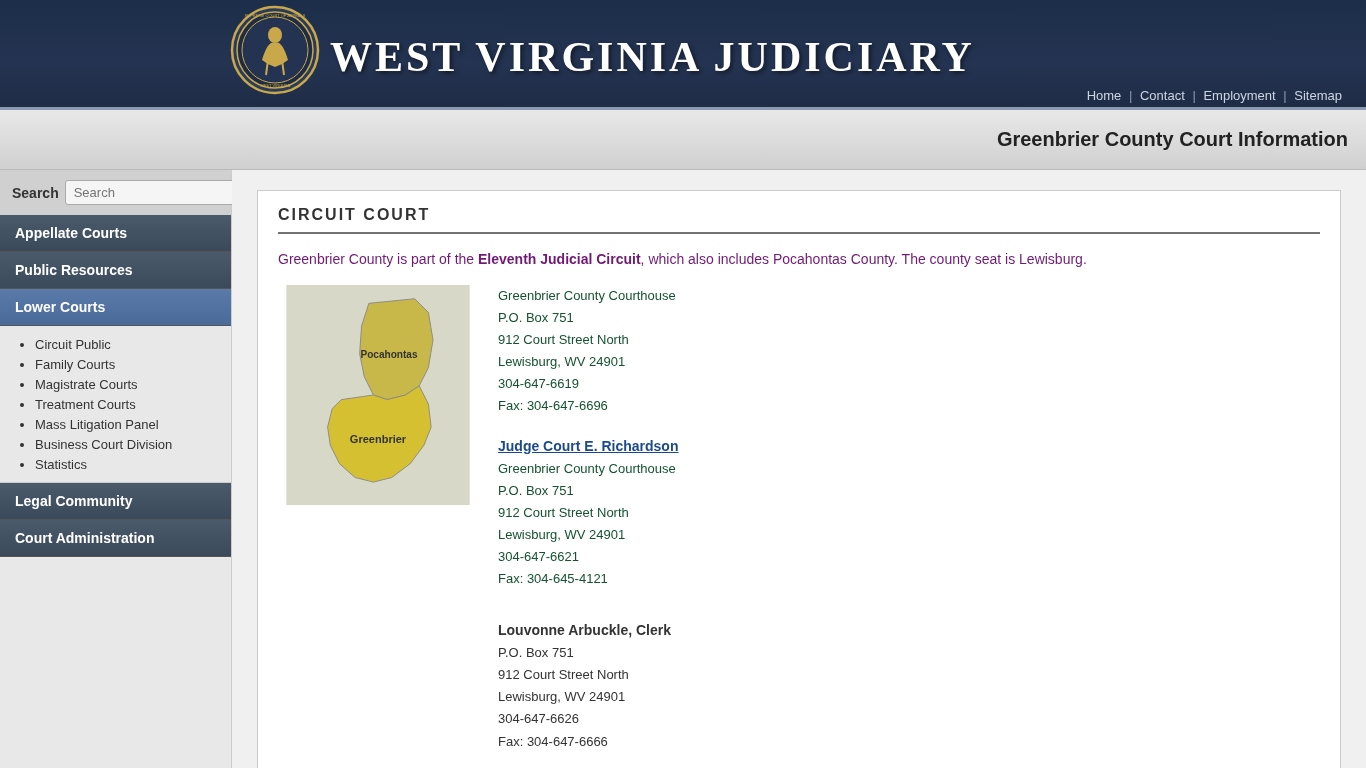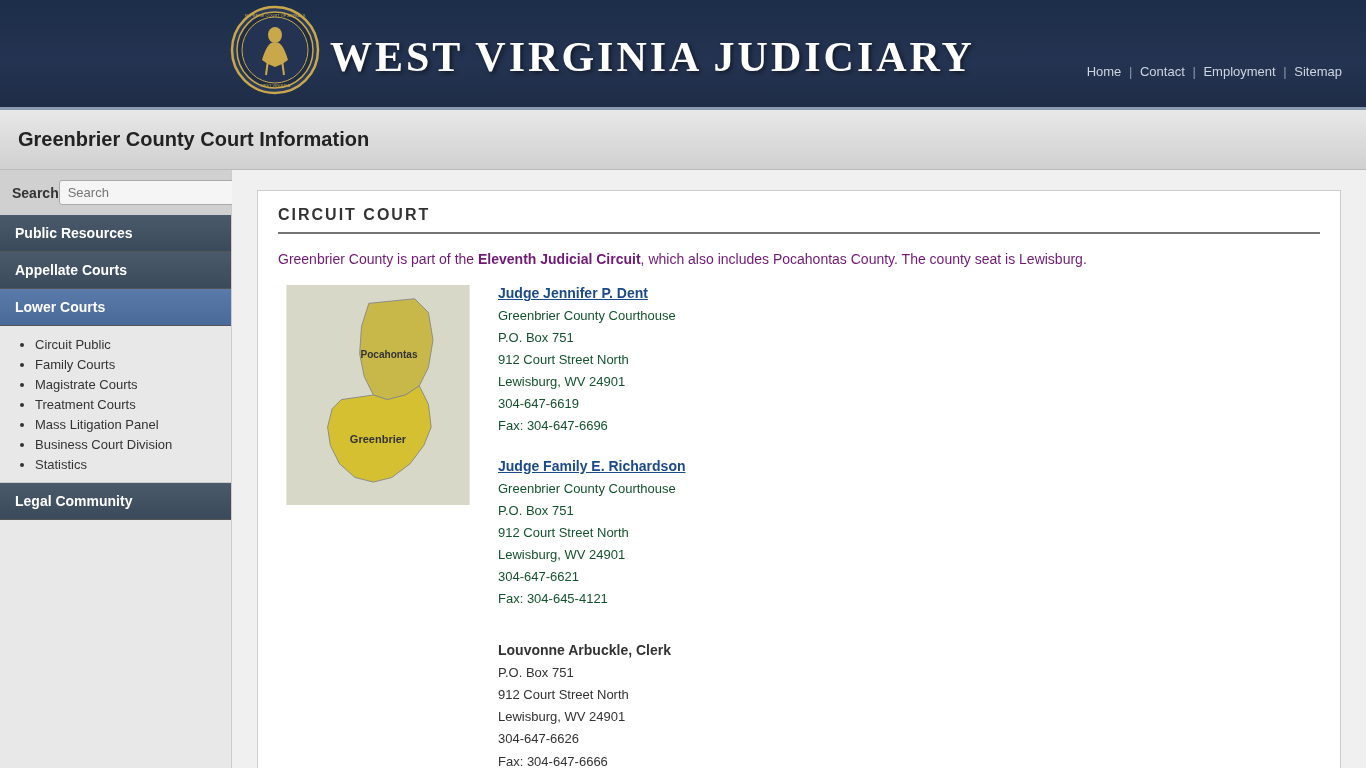--- a/index.html
+++ b/index.html
@@ -39,35 +39,35 @@
       font-weight: bold;
       font-family: 'Georgia', serif;
       letter-spacing: 3px;
       text-transform: uppercase;
       text-shadow: 2px 2px 4px rgba(0,0,0,0.5);
     }
 
     #top-nav {
       position: absolute;
       right: 20px;
-      bottom: 28px;
+      bottom: 4px;
       color: #ccd5e0;
       font-size: 13px;
     }
     #top-nav a {
       color: #ccd5e0;
       text-decoration: none;
       margin: 0 4px;
     }
     #top-nav span { color: #8a9ab0; }
 
     
     #page-title-bar {
       background: linear-gradient(180deg, #e8e8e8 0%, #d0d0d0 100%);
-      text-align: left;
+      text-align: right;
       padding: 18px;
       font-size: 20px;
       font-weight: bold;
       color: #222;
       border-bottom: 1px solid #bbb;
     }
 
     
     #main-layout {
       display: flex;
@@ -81,20 +81,21 @@
       background: #e8e8e8;
       border-right: 1px solid #ccc;
     }
 
     
     #search-area {
       background: #d0d0d0;
       padding: 10px 12px;
       display: flex;
       align-items: center;
+      gap: 6px;
     }
     #search-label {
       font-weight: bold;
       font-size: 14px;
       color: #333;
       white-space: nowrap;
     }
     #search-input {
       flex: 1;
       padding: 4px 8px;
@@ -276,39 +277,40 @@
   <div id="sidebar">
 
     <div id="search-area">
       <span id="search-label">Search</span>
       <input id="search-input" type="text" placeholder="Search" style="">
       <button id="search-button">
         <span>🔍</span>
       </button>
     </div>
 
+    <a class="nav-section dark">Appellate Courts</a>
+
     <a class="nav-section dark">Public Resources</a>
-
-    <a class="nav-section dark">Appellate Courts</a>
 
     <a class="nav-section active">Lower Courts</a>
 
     <div id="sub-nav">
       <ul id="sub-nav-list">
       <li><a href="#">Circuit Public</a></li>
           <li><a href="#">Family Courts</a></li>
           <li><a href="#">Magistrate Courts</a></li>
           <li><a href="#">Treatment Courts</a></li>
           <li><a href="#">Mass Litigation Panel</a></li>
           <li><a href="#">Business Court Division</a></li>
           <li><a href="#">Statistics</a></li>
         </ul>
     </div>
 
     <a class="nav-section dark">Legal Community</a>
+    <a class="nav-section dark">Court Administration</a>
   </div>
 
   <div id="content">
     <div id="circuit-court-section">
       <div id="circuit-court-title">CIRCUIT COURT</div>
 
       <p id="intro-text">Greenbrier County is part of the <strong>Eleventh Judicial Circuit</strong>, which also includes Pocahontas County. The county seat is Lewisburg.</p>
 
       <div id="map-judges-layout">
 
@@ -321,25 +323,24 @@
             <text x="112" y="80" text-anchor="middle" fill="#333" font-size="11" font-family="Arial" font-weight="bold">Pocahontas</text>
 
             <path d="M60 125 L95 120 L110 125 L130 120 L145 110 L155 130 L158 155 L150 175 L135 195 L115 210 L95 215 L75 210 L58 195 L48 175 L45 155 L50 135 Z" fill="#d4c030" stroke="#888" stroke-width="1"></path>
             <text x="100" y="172" text-anchor="middle" fill="#333" font-size="12" font-family="Arial" font-weight="bold">Greenbrier</text>
           </svg>
         </div>
 
         <div id="judges-info">
 
         <div class="judge-entry">
-              <a class="judge-name" href="#">Judge Jennifer P. Dent</a>
               <div class="judge-address">Greenbrier County Courthouse<br>P.O. Box 751<br>912 Court Street North<br>Lewisburg, WV 24901<br>304-647-6619<br>Fax: 304-647-6696</div>
             </div>
             <div class="judge-entry">
-              <a class="judge-name" href="#">Judge Family E. Richardson</a>
+              <a class="judge-name" href="#">Judge Court E. Richardson</a>
               <div class="judge-address">Greenbrier County Courthouse<br>P.O. Box 751<br>912 Court Street North<br>Lewisburg, WV 24901<br>304-647-6621<br>Fax: 304-645-4121</div>
             </div>
             <div class="clerk-entry">
               <div class="clerk-name">Louvonne Arbuckle, Clerk</div>
               <div class="clerk-address">P.O. Box 751<br>912 Court Street North<br>Lewisburg, WV 24901<br>304-647-6626<br>Fax: 304-647-6666</div>
             </div>
           </div>
       </div>
     </div>
   </div>

